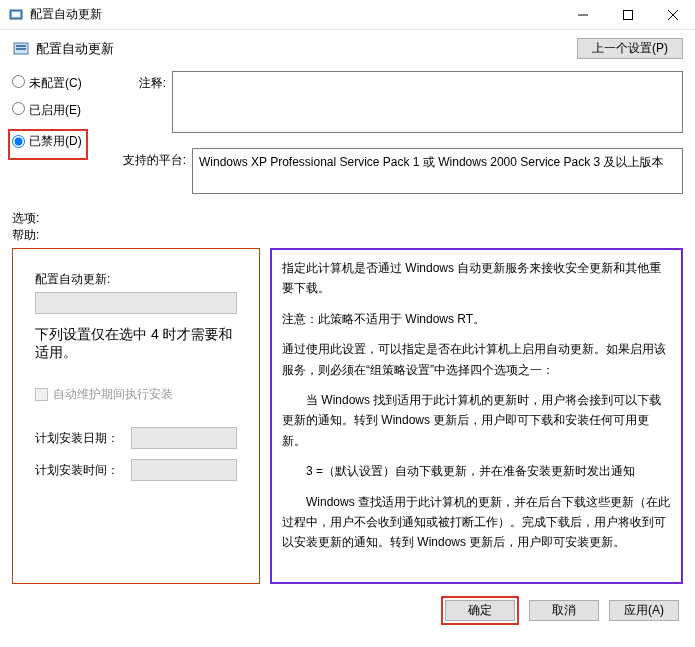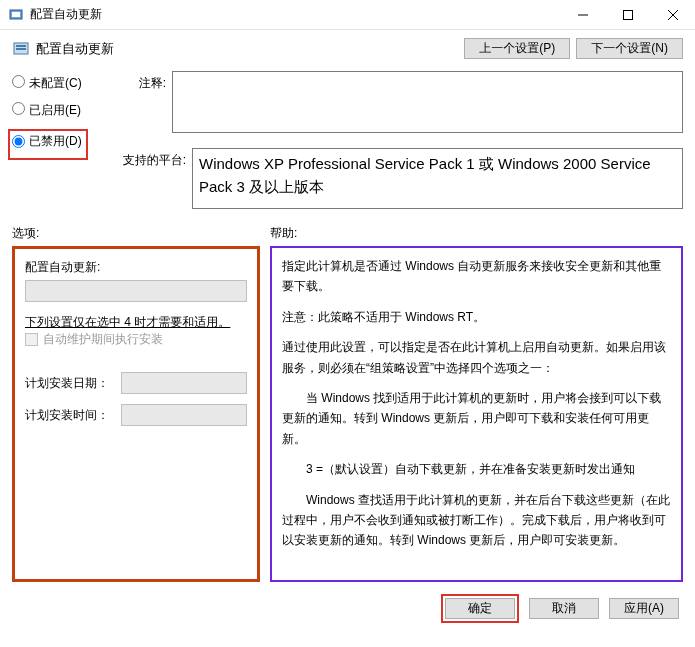--- a/index.html
+++ b/index.html
@@ -21,30 +21,30 @@
 .config-row { display: flex; padding: 0 12px 10px 12px; }
 .radio-col { width: 100px; padding-top: 4px; }
 .radio-item { display: flex; align-items: flex-start; margin-bottom: 10px; font-size: 12px; }
 .radio-item input { margin-right: 4px; }
 .radio-highlight { border: 2px solid #d9332a; padding: 2px 4px 8px 2px; margin-left: -4px; display: inline-flex; align-items: center; }
 .radio-highlight input { margin-right: 4px; }
 .lbl-col { width: 60px; text-align: right; padding-right: 6px; padding-top: 4px; }
 .field-col { flex: 1; }
 .comment-box { width: 100%; height: 62px; border: 1px solid #7a7a7a; background: #fff; padding: 3px; font-family: inherit; resize: none; }
 .platform-row { display: flex; align-items: flex-start; margin-top: 12px; }
-.platform-box { flex: 1; border: 1px solid #7a7a7a; background: #fff; padding: 4px 6px; font-size: 15px; line-height: 1.5; height: 61px; }
+.platform-box { flex: 1; border: 1px solid #7a7a7a; background: #fff; padding: 4px 6px; font-size: 12px; line-height: 1.5; height: 46px; }
 
-.section-labels { display: flex; padding: 6px 12px 4px 12px; font-size: 12px; }
+.section-labels { display: flex; padding: 6px 12px 4px 12px; font-size: 12px; flex-direction: column; }
 .section-labels .opt-lbl { width: 258px; }
 
 .lower { display: flex; padding: 0 12px; gap: 10px; }
-.options-panel { width: 248px; border: 3px solid #c2410c; background: #fff; padding: 10px; height: 336px; }
+.options-panel { width: 248px; border: 1px solid #c2410c; background: #fff; padding: 22px; height: 336px; }
 .opt-field-label { font-size: 12px; margin-bottom: 4px; }
 .opt-select { width: 100%; height: 22px; background: #e8e8e8; border: 1px solid #c0c0c0; margin-bottom: 12px; }
-.opt-note { font-size: 12px; margin-bottom: 0; text-decoration: underline; }
+.opt-note { font-size: 14px; margin-bottom: 24px; }
 .opt-check { display: flex; align-items: center; font-size: 12px; margin-bottom: 24px; color: #9a9a9a; }
 .opt-check .cb { width: 13px; height: 13px; border: 1px solid #c0c0c0; background: #f0f0f0; margin-right: 5px; }
 .opt-line { display: flex; align-items: center; margin-bottom: 10px; }
 .opt-line-label { width: 96px; font-size: 12px; }
 .opt-line-select { flex: 1; height: 22px; background: #e8e8e8; border: 1px solid #c0c0c0; }
 
 .help-panel { flex: 1; border: 2px solid #6d28d9; background: #fff; padding: 8px 10px; height: 336px; overflow-y: auto; font-size: 12px; line-height: 1.7; }
 .help-panel p { margin-bottom: 10px; }
 .help-panel .indent { text-indent: 2em; }
 
@@ -87,21 +87,20 @@
   <span class="header-icon">
     <svg viewBox="0 0 18 18">
         <rect x="2" y="3" width="14" height="11" fill="#c8dff0" stroke="#4a7aa8"></rect>
         <rect x="4" y="5" width="10" height="2" fill="#4a7aa8"></rect>
         <rect x="4" y="8" width="10" height="2" fill="#4a7aa8"></rect>
       </svg>
   </span>
   <span class="header-title">配置自动更新</span>
   <div class="nav-btns">
     <button class="btn"><span>上一个设置(P)</span></button>
-    <button class="btn"><span>下一个设置(N)</span></button>
   </div>
 </div>
 
 <div class="config-row">
   <div class="radio-col">
     <label class="radio-item">
       <input type="radio" name="state" style="">
       <span>未配置(C)</span>
     </label>
     <label class="radio-item">

